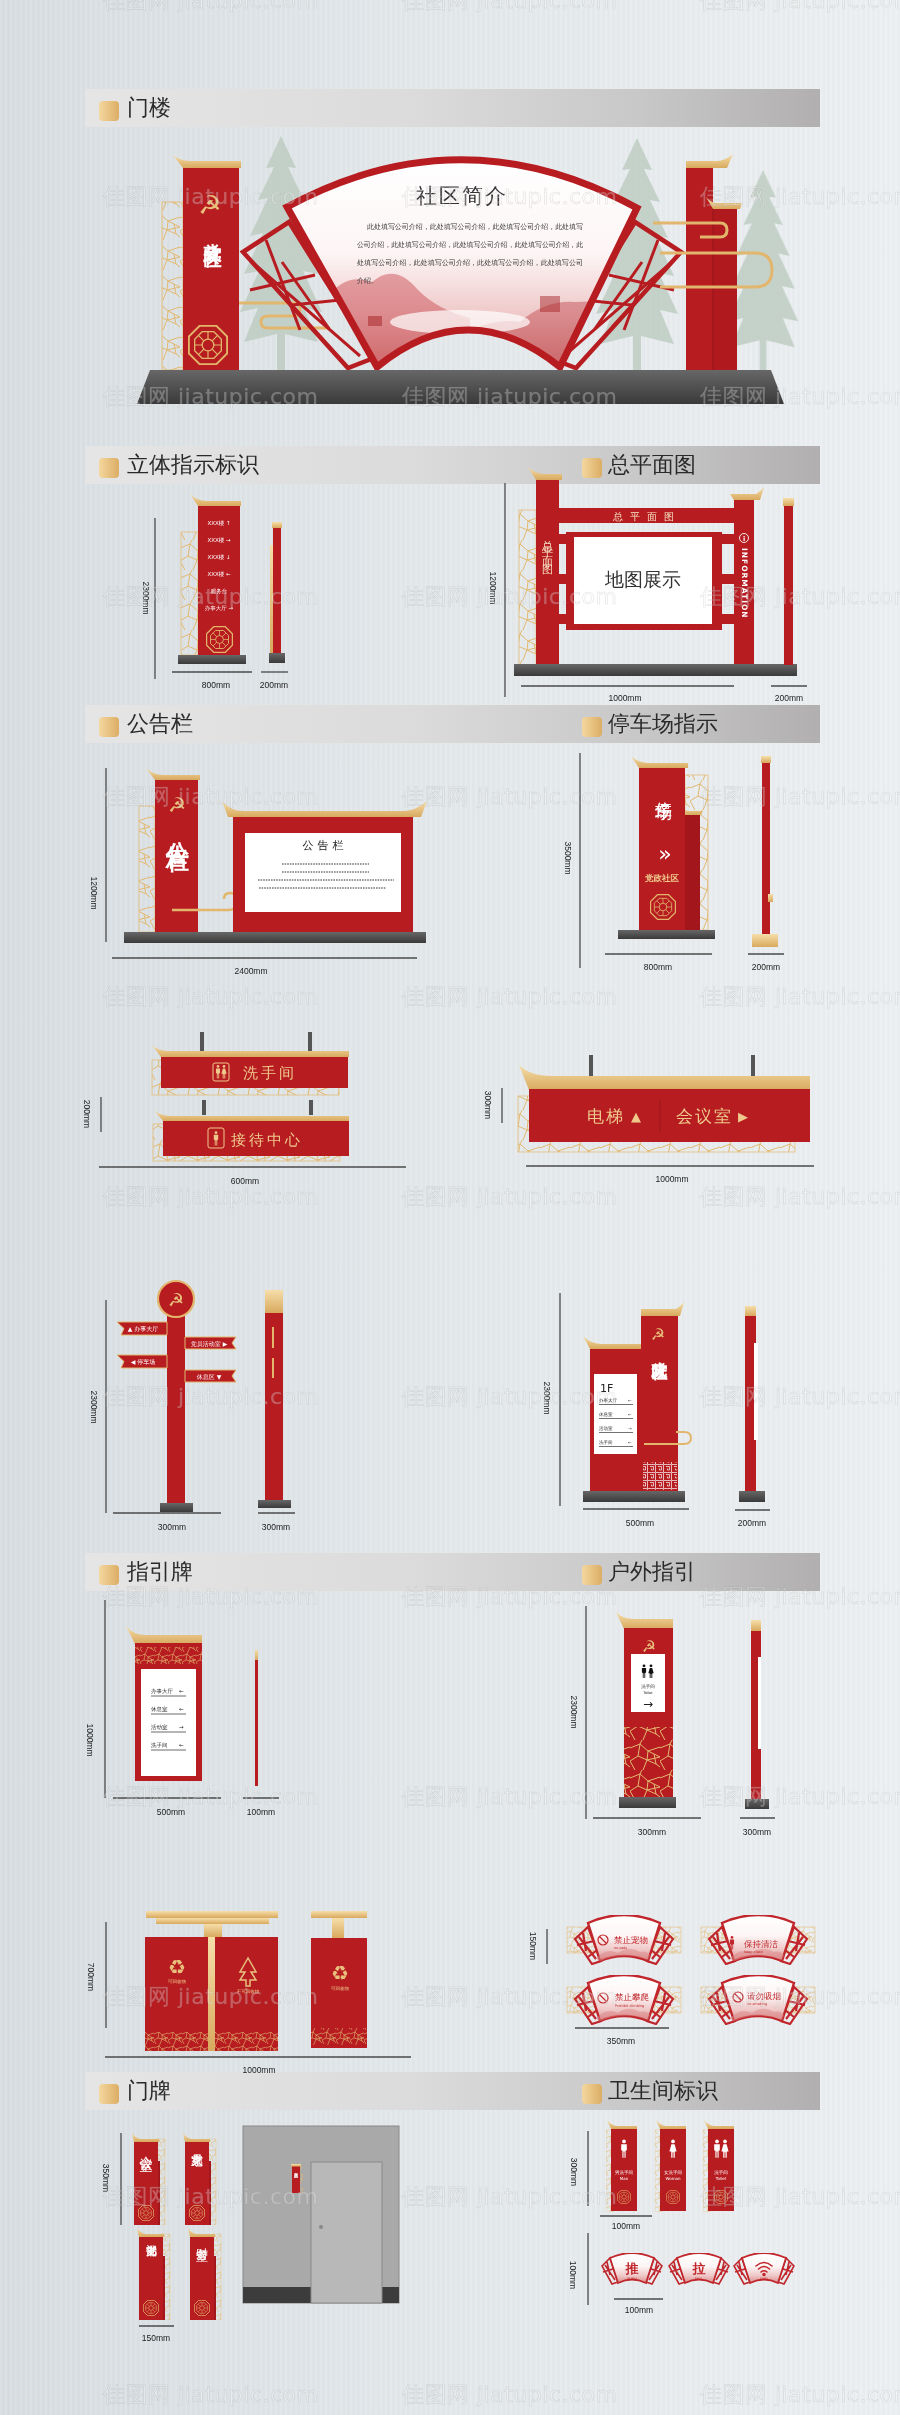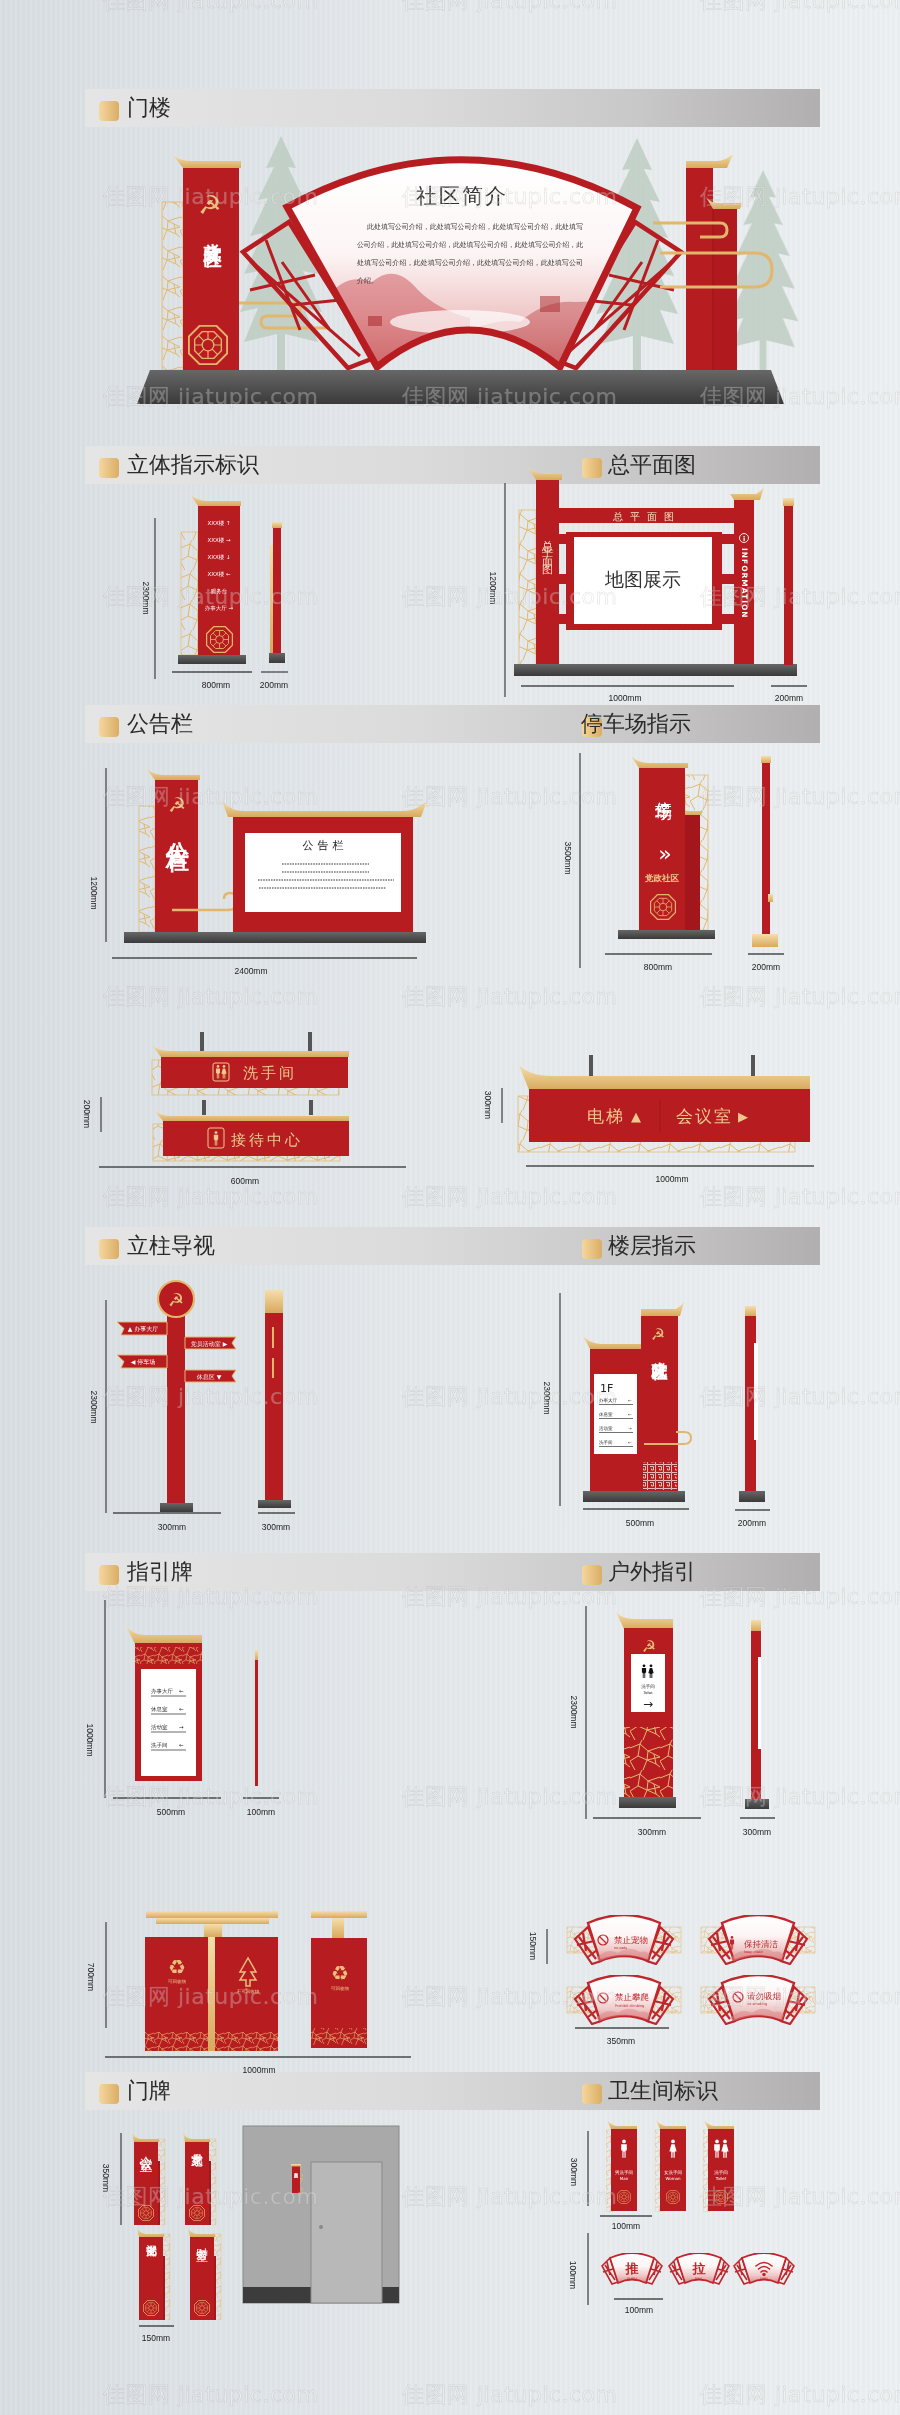--- a/index.html
+++ b/index.html
@@ -109,27 +109,21 @@
 <div class="hdr" style="top:446px">
  <span class="mark" style="left:14px"></span>
  <span class="ht" style="left:42px">立体指示标识</span>
  <span class="mark" style="left:497px"></span>
  <span class="ht" style="left:523px">总平面图</span>
 </div>
 <div class="hdr" style="top:705px">
  <span class="mark" style="left:14px"></span>
  <span class="ht" style="left:42px">公告栏</span>
  <span class="mark" style="left:497px"></span>
- <span class="ht" style="left:496px">停车场指示</span>
-</div>
-<div class="hdr" style="top:1227px">
- <span class="mark" style="left:14px"></span>
- <span class="ht" style="left:42px">立柱导视</span>
- <span class="mark" style="left:497px"></span>
- <span class="ht" style="left:523px">楼层指示</span>
+ <span class="ht" style="left:523px">停车场指示</span>
 </div>
 <div class="hdr" style="top:1553px">
  <span class="mark" style="left:14px"></span>
  <span class="ht" style="left:42px">指引牌</span>
  <span class="mark" style="left:497px"></span>
  <span class="ht" style="left:523px">户外指引</span>
 </div>
 <div class="hdr" style="top:2072px">
  <span class="mark" style="left:14px"></span>
  <span class="ht" style="left:42px">门牌</span>

